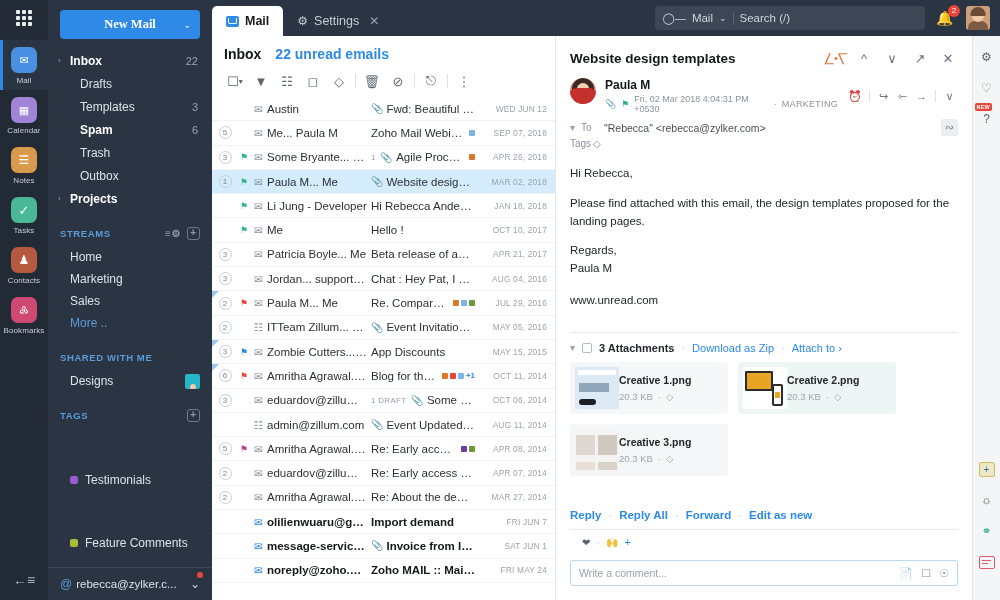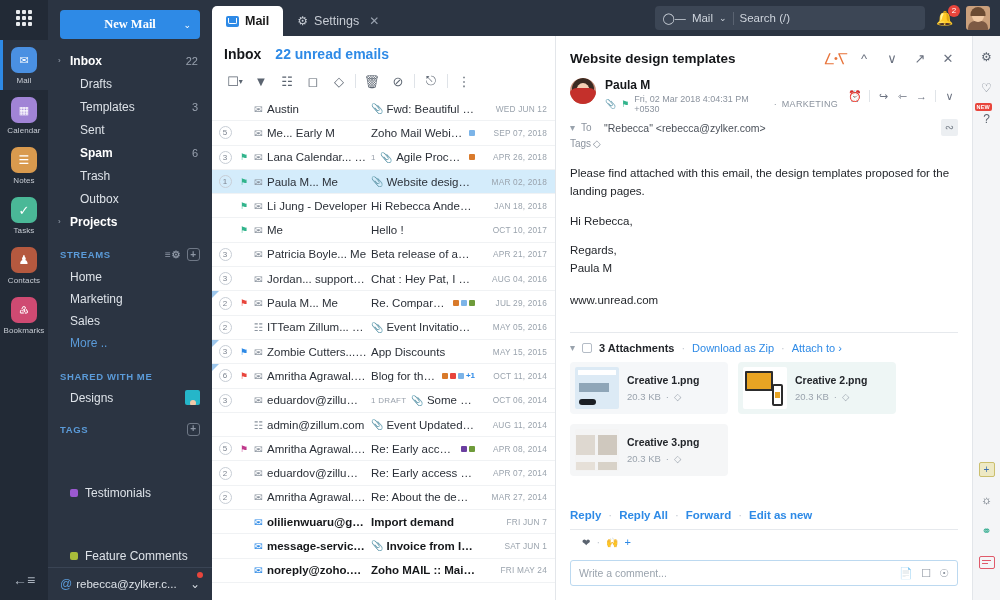--- a/index.html
+++ b/index.html
@@ -200,21 +200,21 @@
   .body .sig { margin-top:14px; }
   .hr { height:1px; background:#e6e9ed; margin:10px 14px 0; }
   .att-head { display:flex; align-items:center; gap:7px; padding:9px 14px 8px; font-size:11px;}
   .att-head .cchev { color:#9aa3ad; font-size:10px;}
   .att-head .cbx { width:10px;height:10px;border:1px solid #b4bcc6; border-radius:2px;}
   .att-head .n { font-weight:bold; color:#23262b; }
   .att-head .sep { color:#c3c9d1; }
   .att-head a { color:#2e8ae6; text-decoration:none; cursor:pointer;}
   .att-grid { display:flex; flex-wrap:wrap; gap:10px; padding:0 14px; }
   .att-card {
-    width:158px; height:52px; border-radius:4px; display:flex; align-items:center; gap:8px;
+    width:158px; height:52px; border-radius:4px; display:flex; align-items:center; 
     padding:5px; cursor:pointer;
   }
   .att-thumb { width:44px; height:42px; border-radius:2px; overflow:hidden; position:relative; flex:0 0 44px; background:#fff;}
   .att-info { min-width:0; }
   .att-name { font-size:10.5px; font-weight:bold; color:#23262b; white-space:nowrap;}
   .att-meta { font-size:9.5px; color:#9aa3ad; margin-top:4px; display:flex; align-items:center; gap:5px;}
   
   .t1 { background:#dceaf5;}
   .t1:before { content:""; position:absolute; left:3px; top:3px; right:3px; height:5px; background:#fff;}
   .t1:after { content:""; position:absolute; left:4px; top:16px; width:30px; height:9px; background:#8fa6b8;}
@@ -333,25 +333,20 @@
         <div class="folder indent">
           <span class="chev"></span>
           <span class="fname">Drafts</span>
           <span class="cnt"></span>
         </div>
         <div class="folder indent">
           <span class="chev"></span>
           <span class="fname">Templates</span>
           <span class="cnt">3</span>
         </div>
-        <div class="folder indent">
-          <span class="chev"></span>
-          <span class="fname">Sent</span>
-          <span class="cnt"></span>
-        </div>
         <div class="folder bold indent">
           <span class="chev"></span>
           <span class="fname">Spam</span>
           <span class="cnt">6</span>
         </div>
         <div class="folder indent">
           <span class="chev"></span>
           <span class="fname">Trash</span>
           <span class="cnt"></span>
         </div>
@@ -490,36 +485,36 @@
                 <span class="txt">Fwd: Beautiful locati...</span>
               </span>
               <span class="date">WED JUN 12</span>
             </div>
             <div class="row">
               <span class="cnt">
                 <span>5</span>
               </span>
               <span class="flag" style="color:transparent"></span>
               <span class="env">✉</span>
-              <span class="from">Me... Early M</span>
+              <span class="from">Me... Paula M</span>
               <span class="subj">
                 <span class="txt">Zoho Mail Webinar</span>
                 <span class="marks">
                   <i style="background:#7cb4e8"></i>
                 </span>
               </span>
               <span class="date">SEP 07, 2018</span>
             </div>
             <div class="row">
               <span class="cnt">
                 <span>3</span>
               </span>
               <span class="flag" style="color:#32b48c">⚑</span>
               <span class="env">✉</span>
-              <span class="from">Lana Calendar... Me</span>
+              <span class="from">Some Bryante... Me</span>
               <span class="subj">
                 <span class="draft">1</span>
                 <span class="clip">📎</span>
                 <span class="txt">Agile Process</span>
                 <span class="marks">
                   <i style="background:#d97a2b"></i>
                 </span>
               </span>
               <span class="date">APR 26, 2018</span>
             </div>
@@ -784,22 +779,22 @@
           <span class="lbl">To</span>
           <span class="val">"Rebecca" &lt;rebecca@zylker.com&gt;</span>
           <span class="shr">∾</span>
         </div>
         <div class="tags-row">
           <span class="lbl">Tags</span>
           <span>◇</span>
         </div>
 
         <div class="body">
+          <p>Hi Rebecca,</p>
           <p>Please find attached with this email, the design templates proposed for the landing pages.</p>
-          <p>Hi Rebecca,</p>
           <p class="tight">Regards,</p>
           <p>Paula M</p>
           <p class="sig">www.unread.com</p>
         </div>
 
         <div class="hr"></div>
 
         <div class="att-head">
           <span class="cchev">▾</span>
           <span class="cbx"></span>

